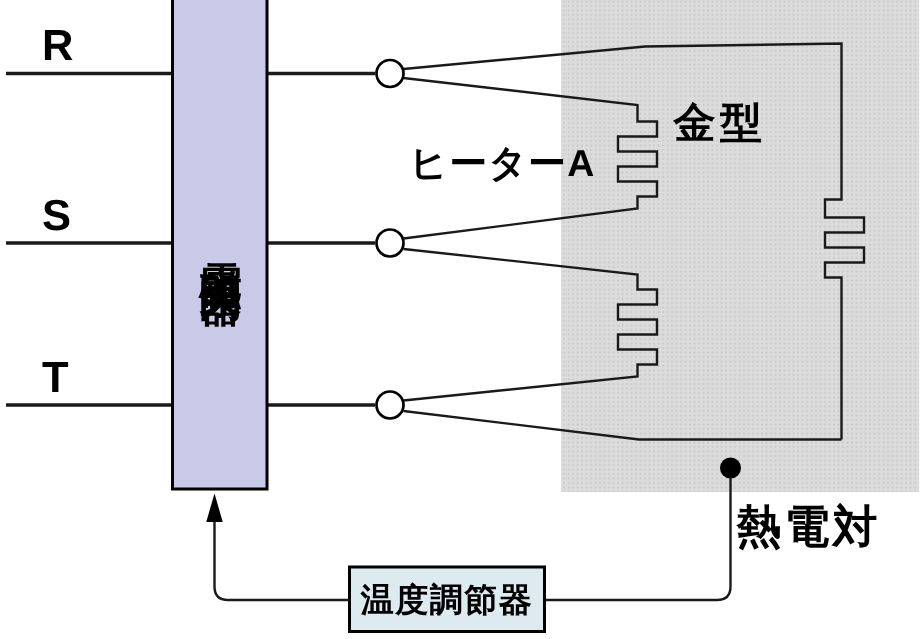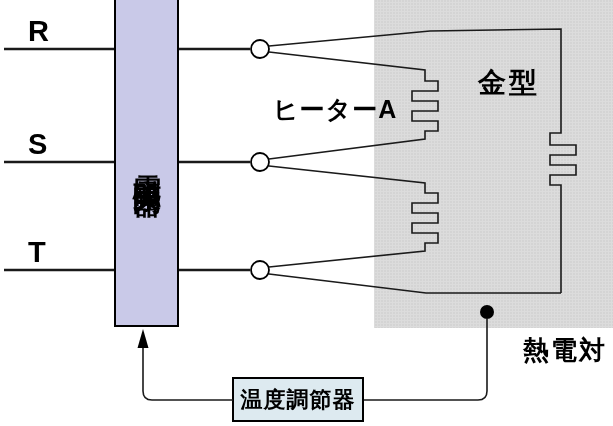--- a/index.html
+++ b/index.html
@@ -5,21 +5,21 @@
   html,body{margin:0;padding:0;background:#fff;}
   #stage{
     position:relative;width:613px;height:426px;background:#ffffff;
     font-family:"Liberation Sans","DejaVu Sans",sans-serif;overflow:hidden;
   }
   #wiring{position:absolute;left:0;top:0;}
   .lbl{position:absolute;color:#000;font-weight:bold;white-space:nowrap;line-height:1;}
   .phase{font-size:29px;}
   .heater-lbl{font-size:25px;letter-spacing:1px;}
   .mold-lbl{font-size:28px;letter-spacing:3px;}
-  .tc-lbl{font-size:26px;letter-spacing:2px;margin-left:32px;}
+  .tc-lbl{font-size:30px;letter-spacing:2px;}
   .switch-lbl{
     left:114px;top:0;width:65px;height:326px;
     display:flex;align-items:center;justify-content:center;
     writing-mode:vertical-rl;text-orientation:upright;
     font-size:28px;letter-spacing:4px;
   }
   .controller-lbl{
     left:233px;top:378px;width:130px;height:43px;
     display:flex;align-items:center;justify-content:center;
     font-size:22px;letter-spacing:1px;
@@ -75,19 +75,19 @@
   </svg>
 
   <div class="lbl phase" style="left:28px;top:17px;">R</div>
   <div class="lbl phase" style="left:28px;top:130px;">S</div>
   <div class="lbl phase" style="left:28px;top:238px;">T</div>
 
   <div class="lbl switch-lbl">電磁開閉器</div>
 
   <div class="lbl heater-lbl" style="left:273px;top:97px;">ヒーターA</div>
 
-  <div class="lbl mold-lbl" style="left:478px;top:69px;font-family:Liberation Serif, serif;">金型</div>
+  <div class="lbl mold-lbl" style="left:449px;top:69px;font-family:Liberation Serif, serif;">金型</div>
 
   <div class="lbl tc-lbl" style="left:491px;top:337px;">熱電対</div>
 
   <div class="lbl controller-lbl">温度調節器</div>
 
 </div>
 
 </body></html>

